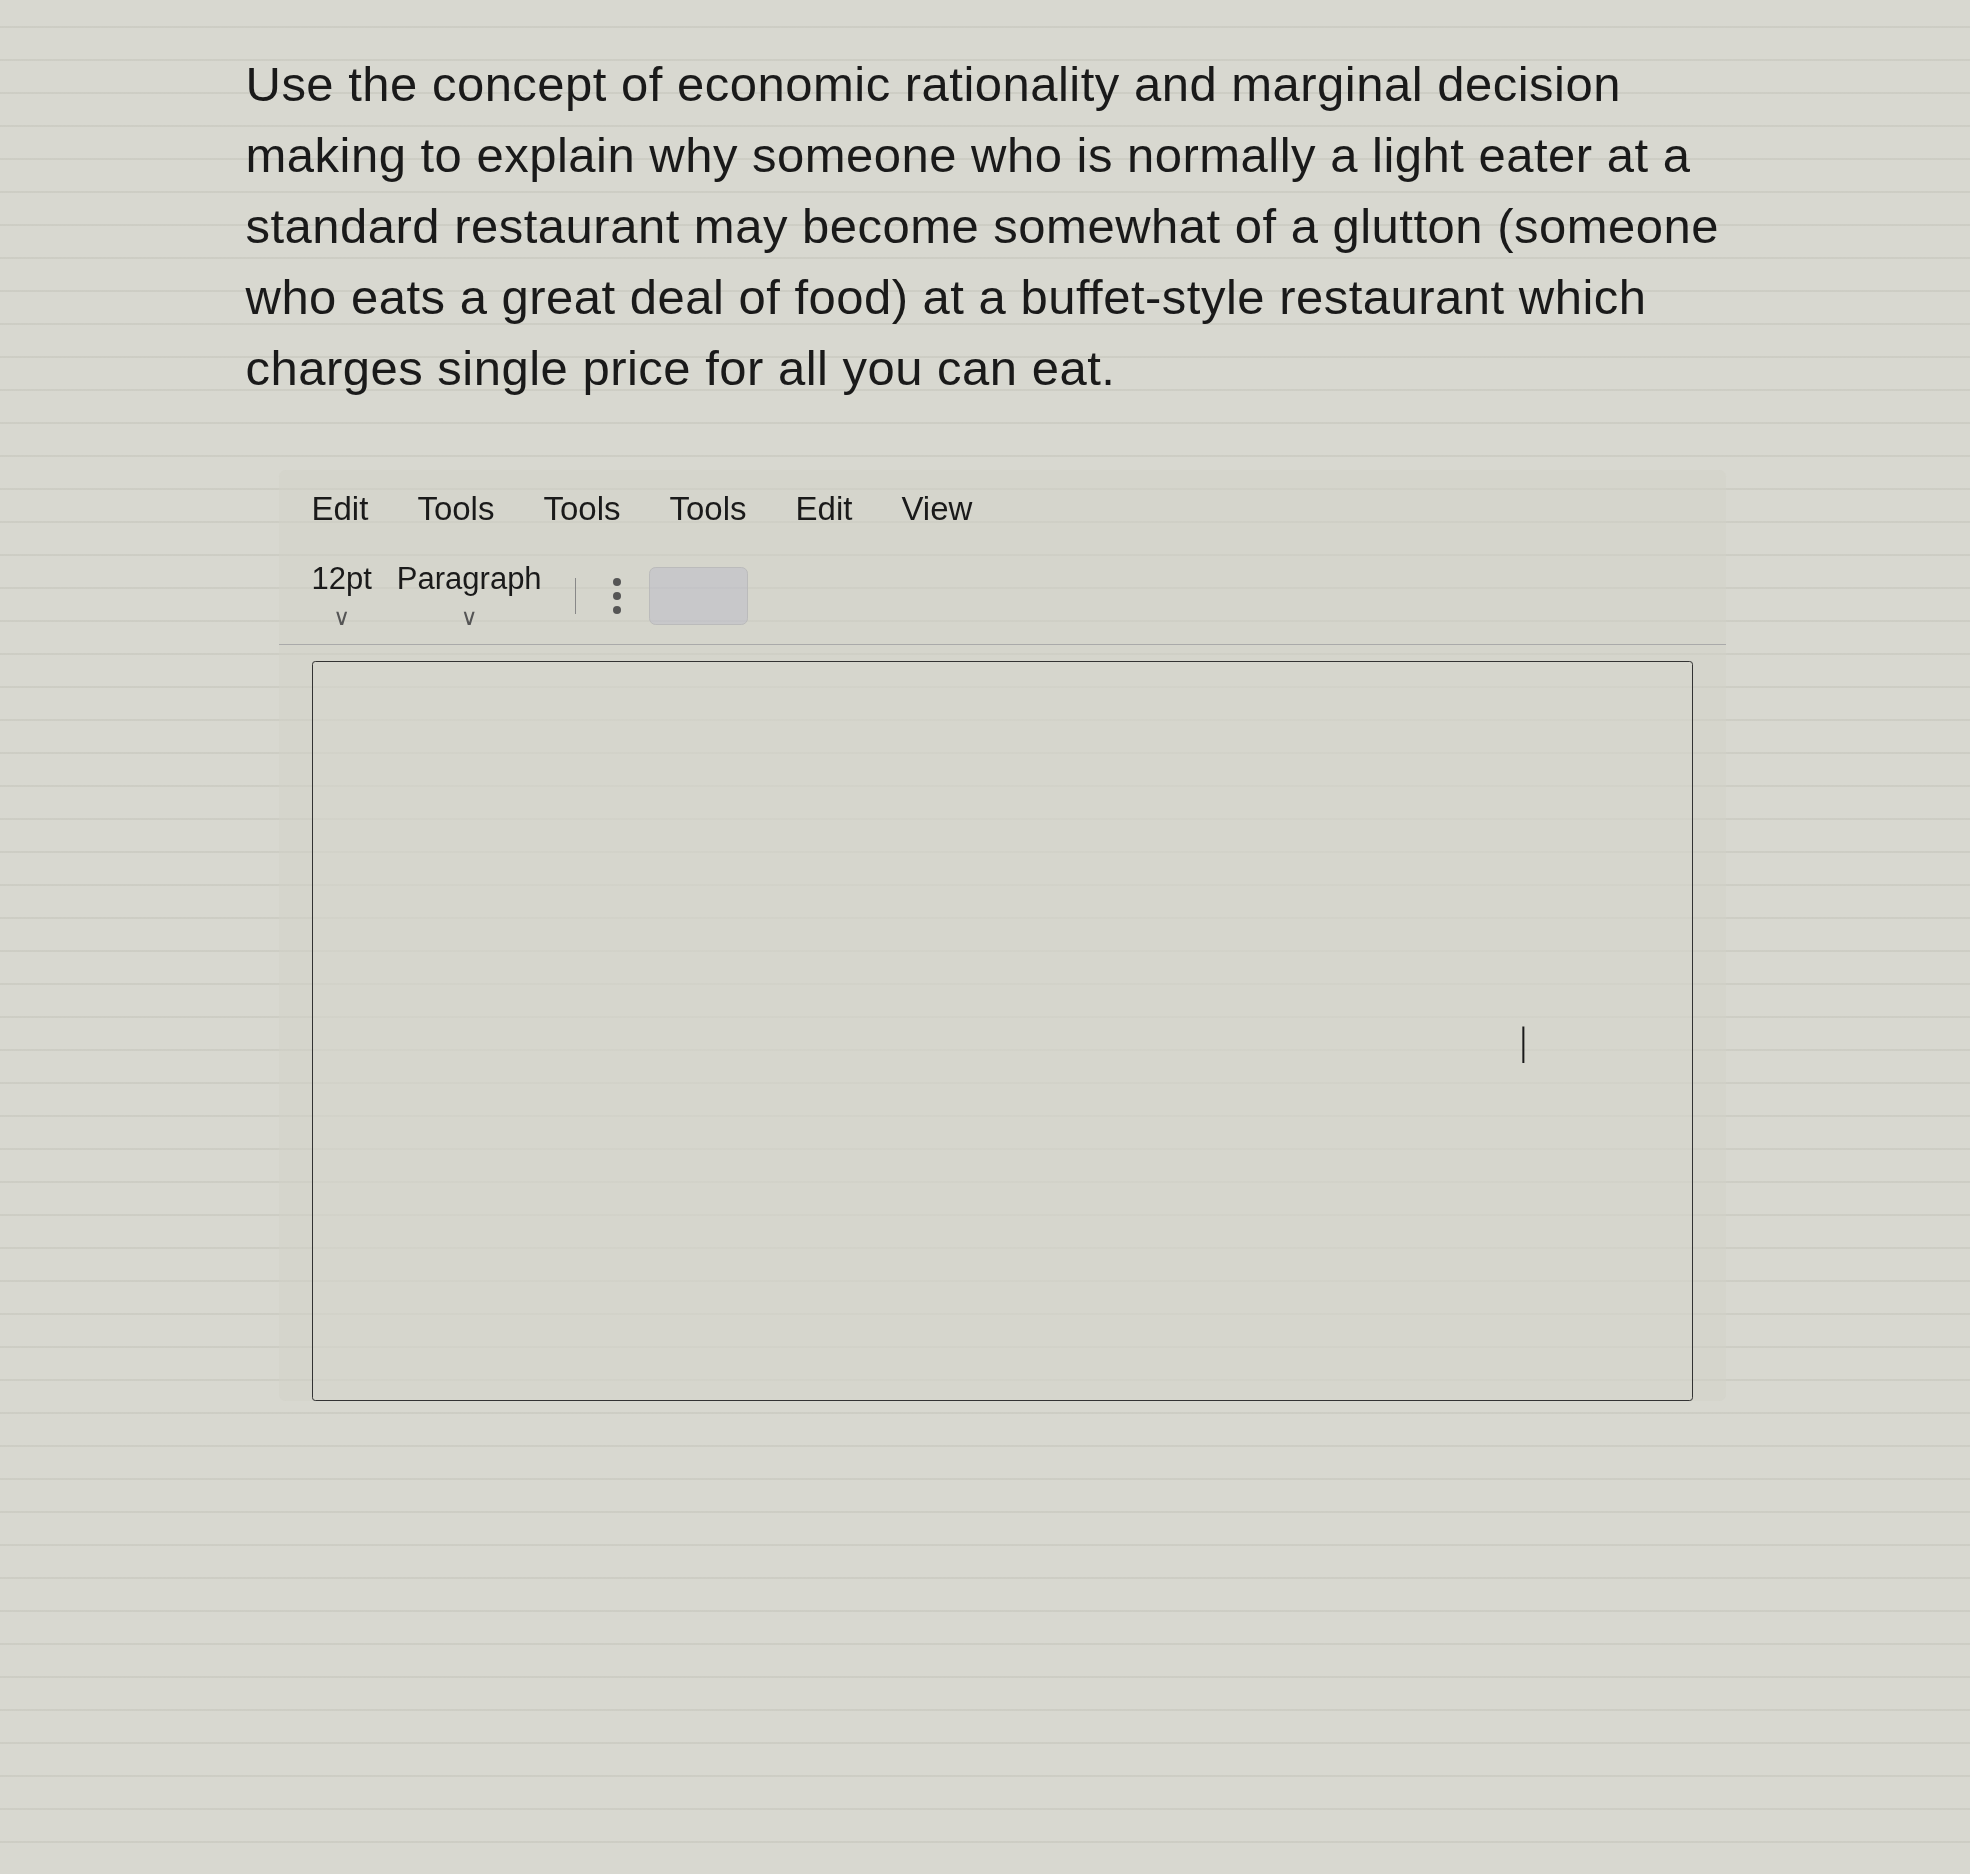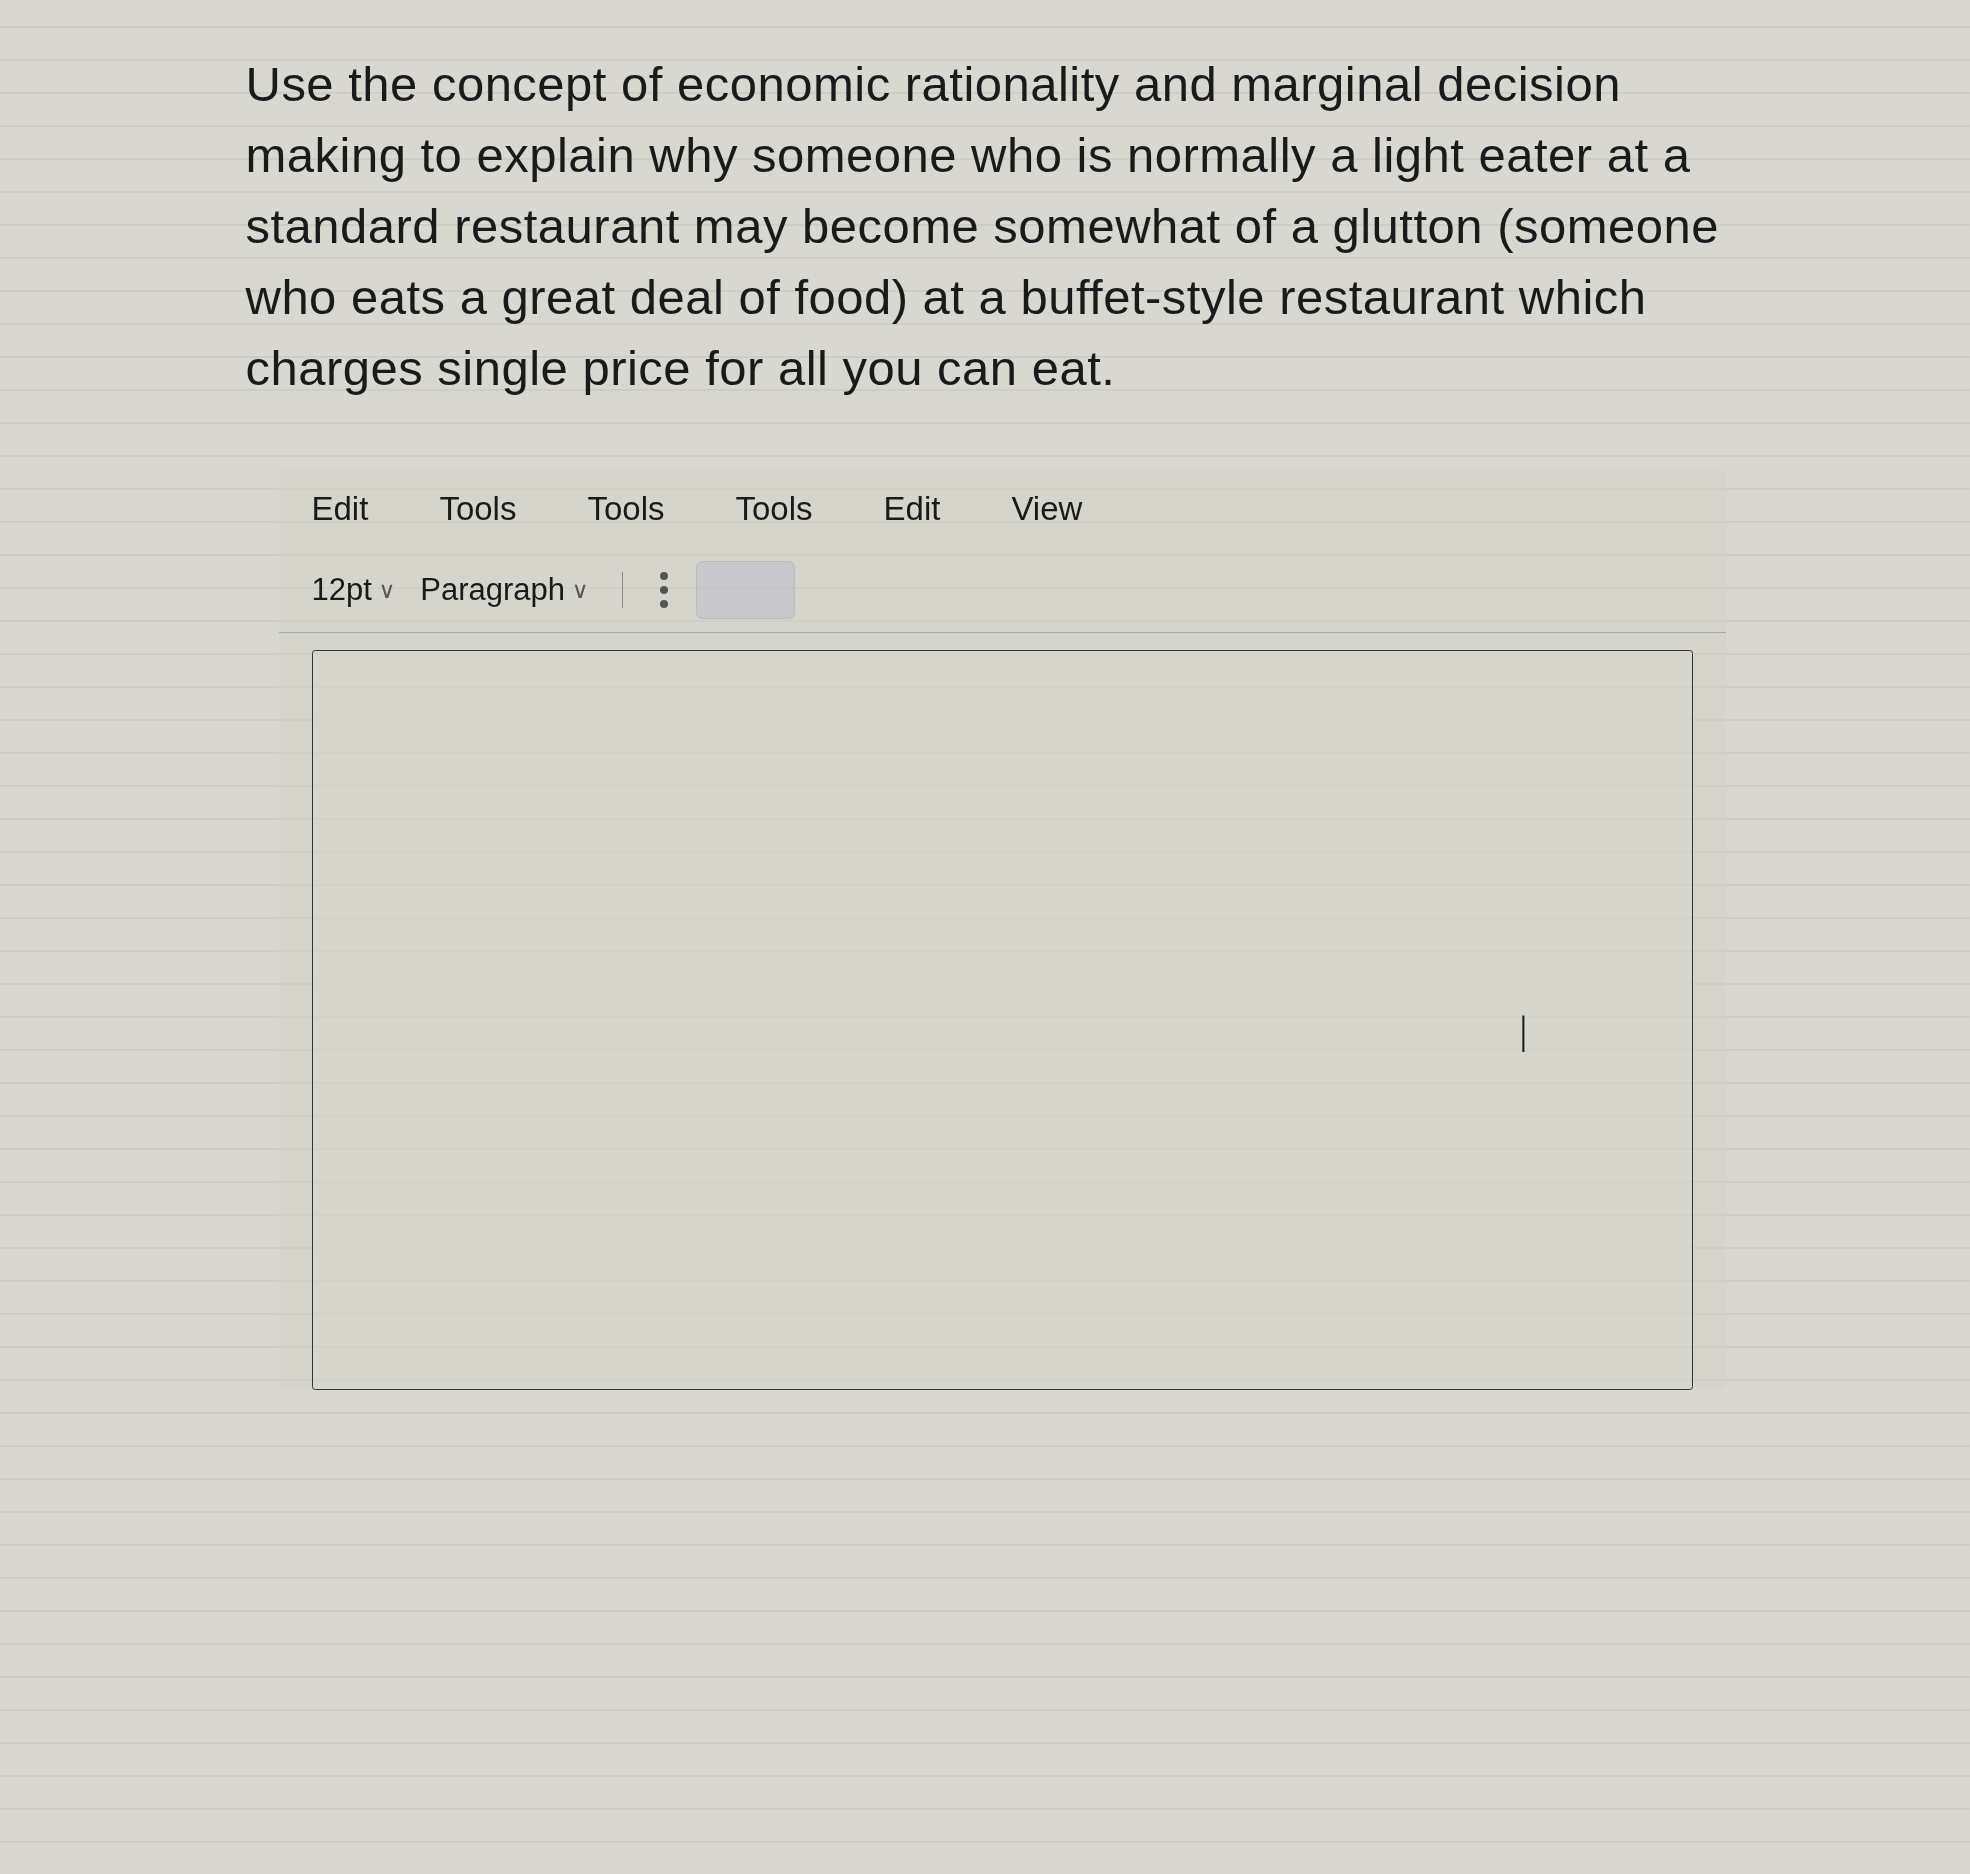--- a/index.html
+++ b/index.html
@@ -43,21 +43,21 @@
 
     .editor-wrapper {
       background-color: rgba(210, 210, 200, 0.5);
       border-radius: 6.6px;
       padding: 0;
       margin-left: 33px;
     }
 
     .menu-bar {
       display: flex;
-      gap: 71px;
+      gap: 49px;
       padding: 20px 33px;
       font-size: 33px;
       color: #1a1a1a;
     }
 
     .menu-item {
       cursor: pointer;
       color: #1a1a1a;
     }
 
@@ -69,20 +69,21 @@
       border-bottom: 0.8px solid #aaa;
     }
 
     .toolbar-item {
       display: flex;
       align-items: center;
       gap: 6.6px;
       font-size: 31px;
       color: #1a1a1a;
       cursor: pointer;
+      flex-direction: column;
     }
 
     .toolbar-chevron {
       font-size: 23px;
       color: #555;
     }
 
     .toolbar-divider {
       width: 1.6px;
       height: 36px;

